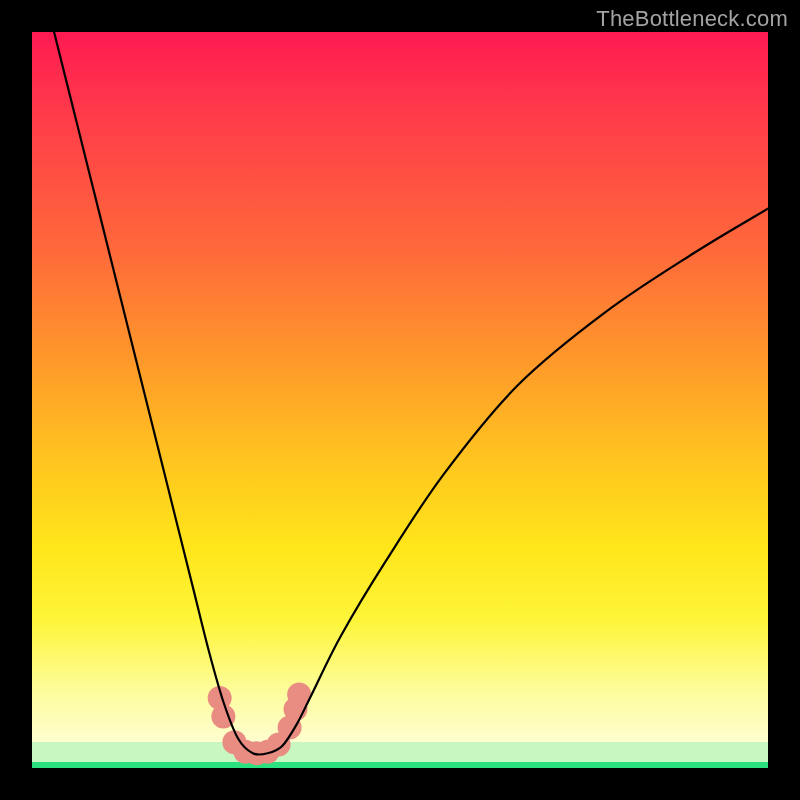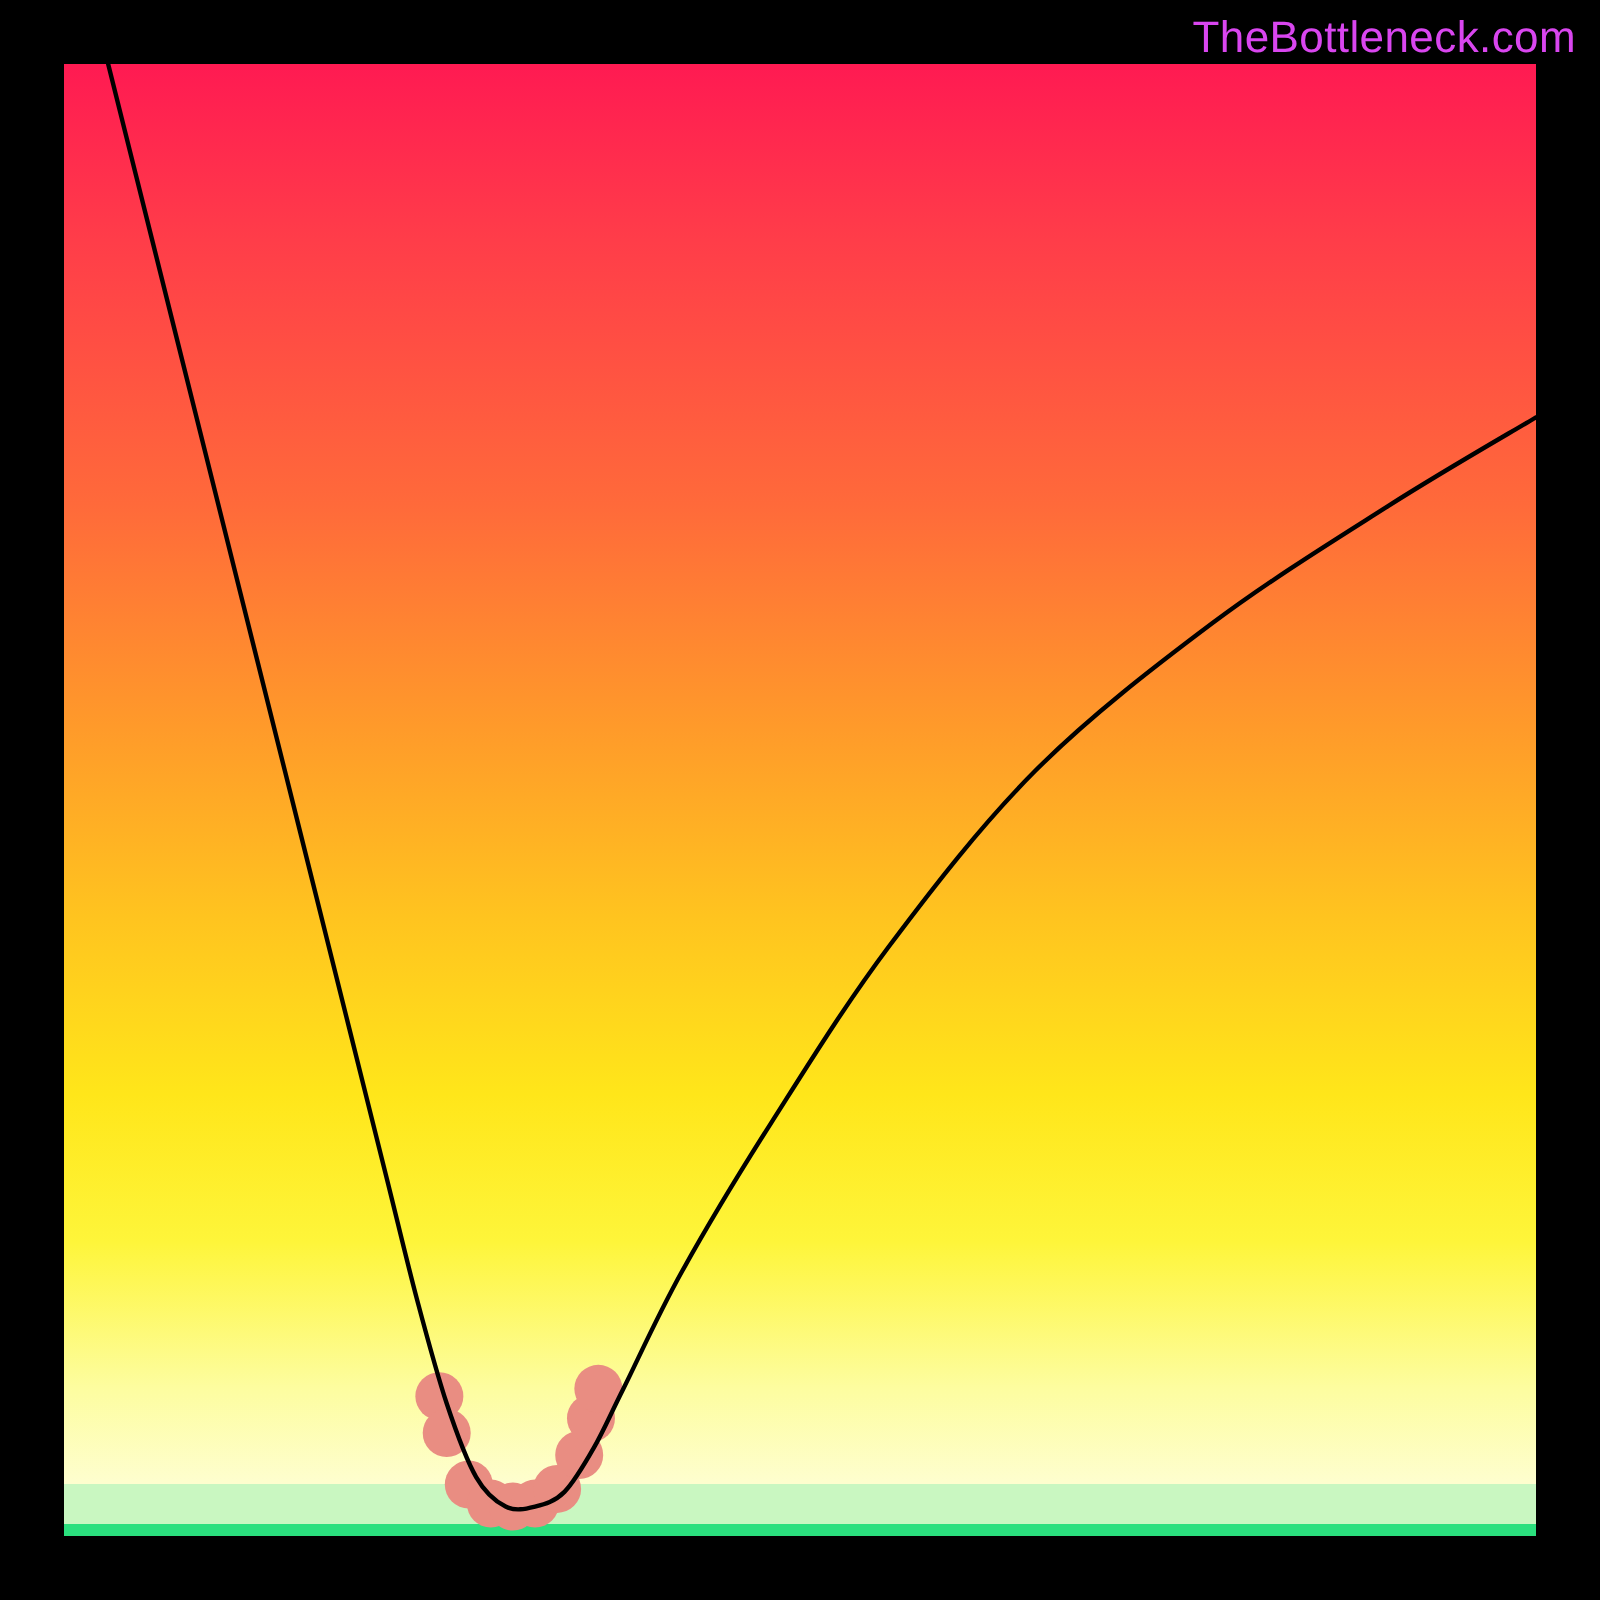--- a/index.html
+++ b/index.html
@@ -50,21 +50,21 @@
         #ffe61a 70%,
         #fef53a 80%,
         #fdfda0 90%,
         #fefecf 96.5%,
         #fefecf 100%);
   }
   .watermark {
     position: absolute;
     top: 6px;
     right: 12px;
-    color: #d946ef;
+    color: #a3a3a3;
     font-size: 22px;
     font-weight: 500;
     letter-spacing: 0.2px;
     user-select: none;
   }
   svg.overlay {
     position: absolute;
     left: 32px;
     top: 32px;
     width: 736px;

